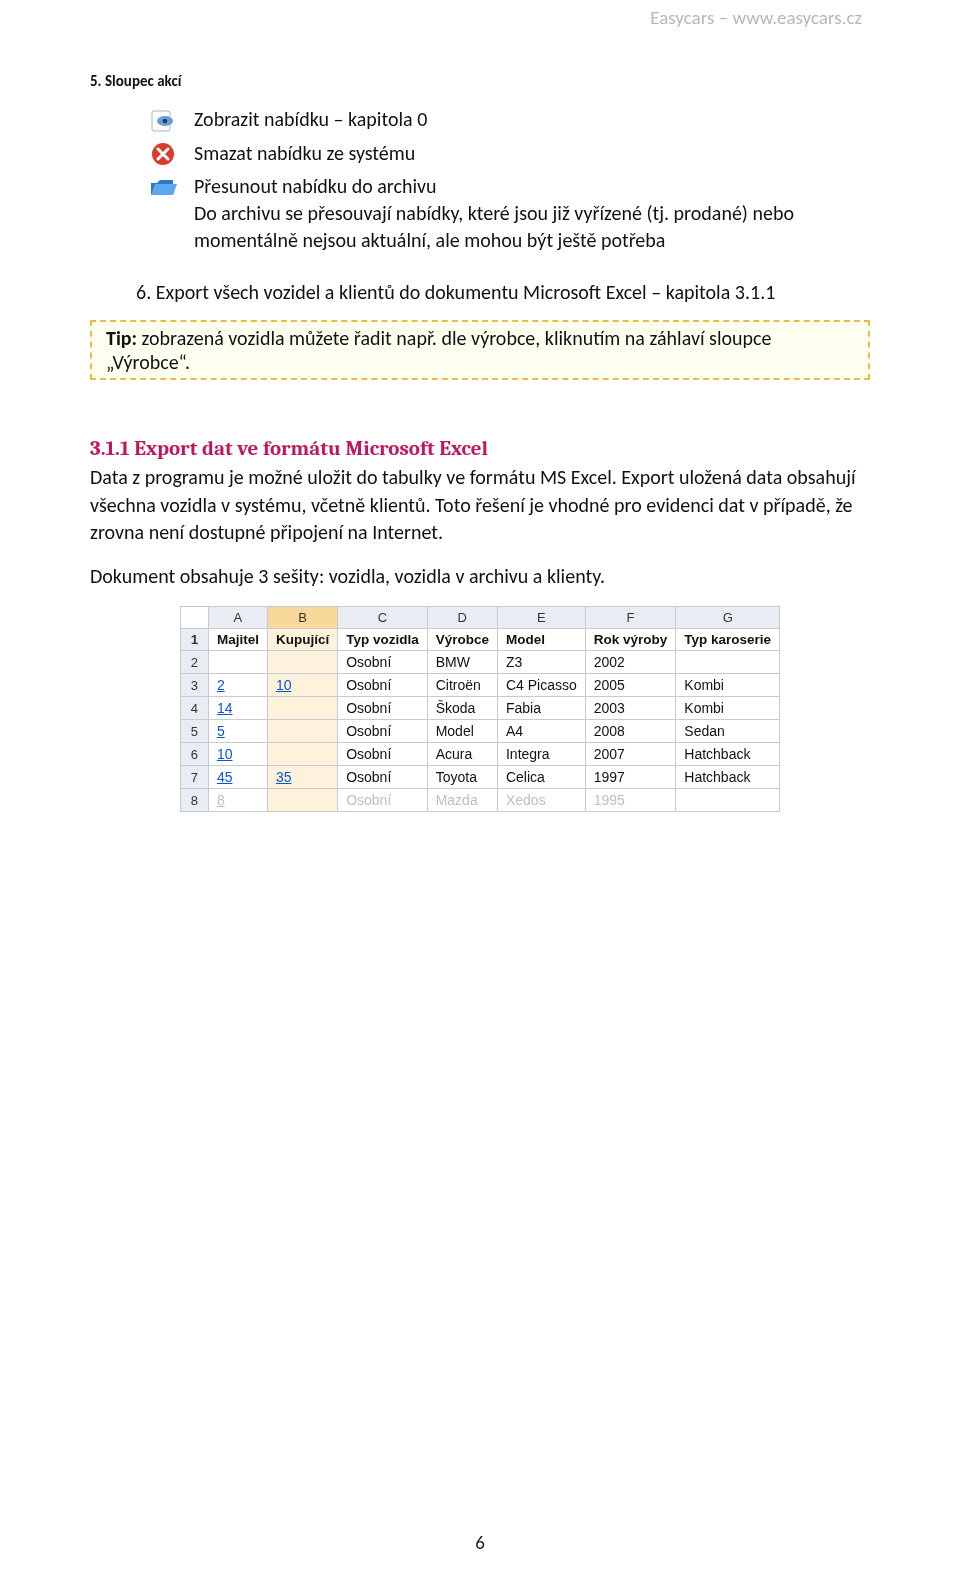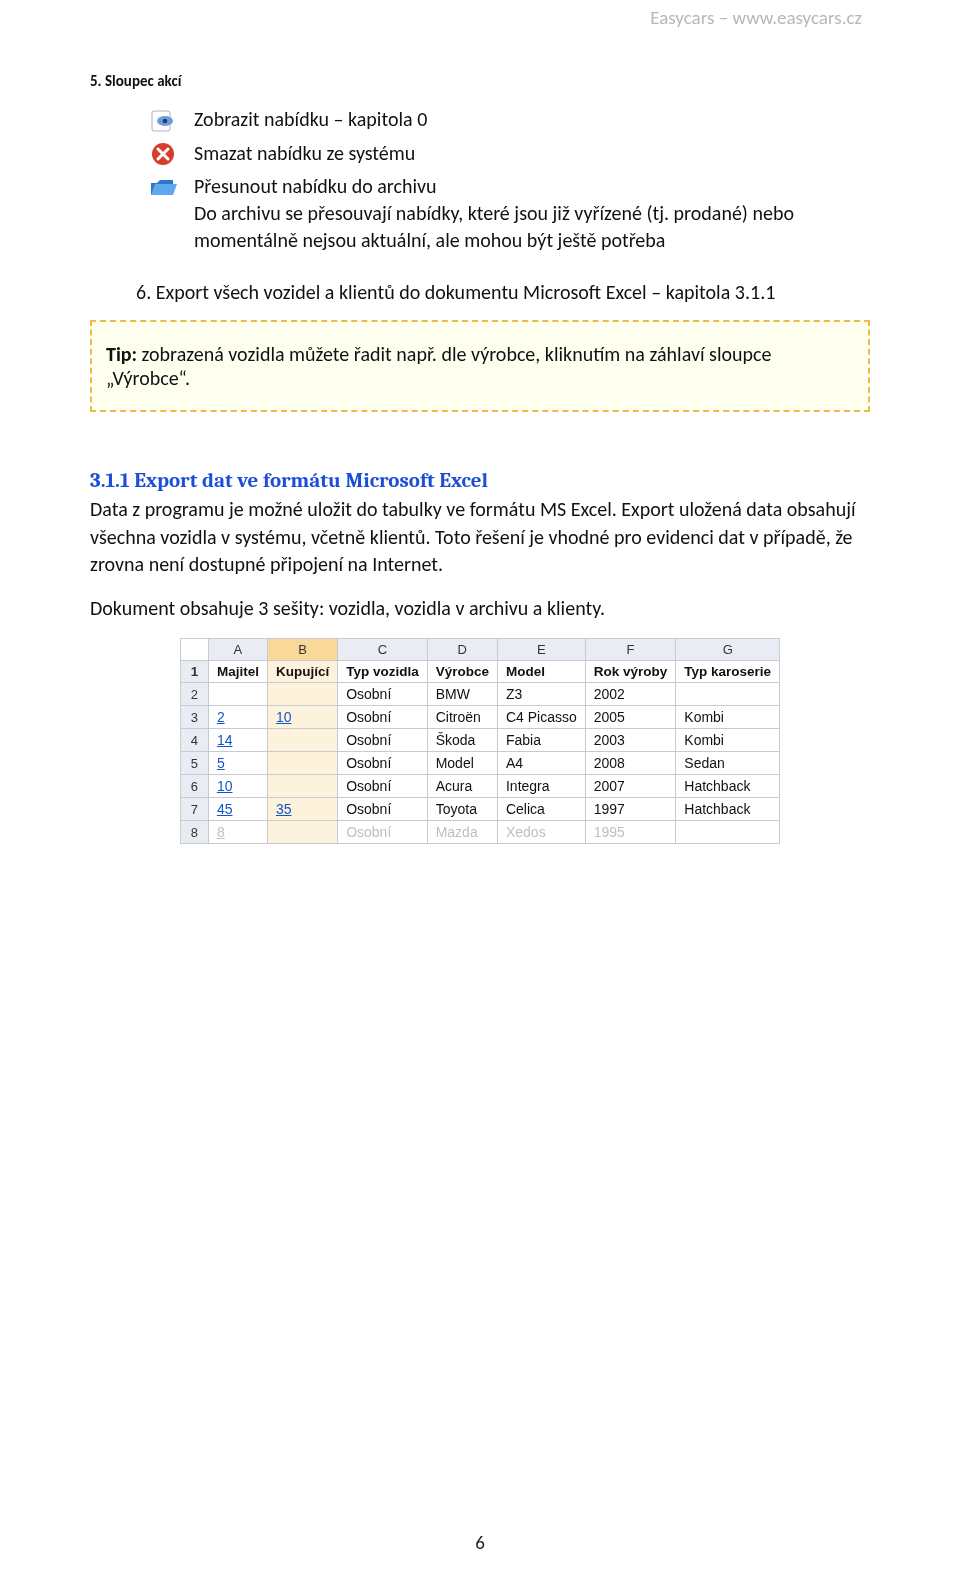--- a/index.html
+++ b/index.html
@@ -45,27 +45,27 @@
   .action-row .txt { flex: 1; }
   .numitem {
     font-size: 20px;
     margin-top: 26px;
     margin-left: 46px;
   }
   .tipbox {
     margin-top: 16px;
     border: 2px dashed #e8bc4a;
     background: #fffff0;
-    padding: 20px 14px;
+    padding: 4px 14px;
     font-size: 20px;
   }
   .tipbox .tiplabel { font-weight: bold; }
   .sub-heading {
     font-family: Cambria, Georgia, serif;
-    color: #1d4ed8;
+    color: #be185d;
     font-size: 21px;
     font-weight: bold;
     margin-top: 56px;
     margin-bottom: 4px;
   }
   .para {
     font-size: 20px;
     line-height: 1.38;
     margin-bottom: 4px;
   }

